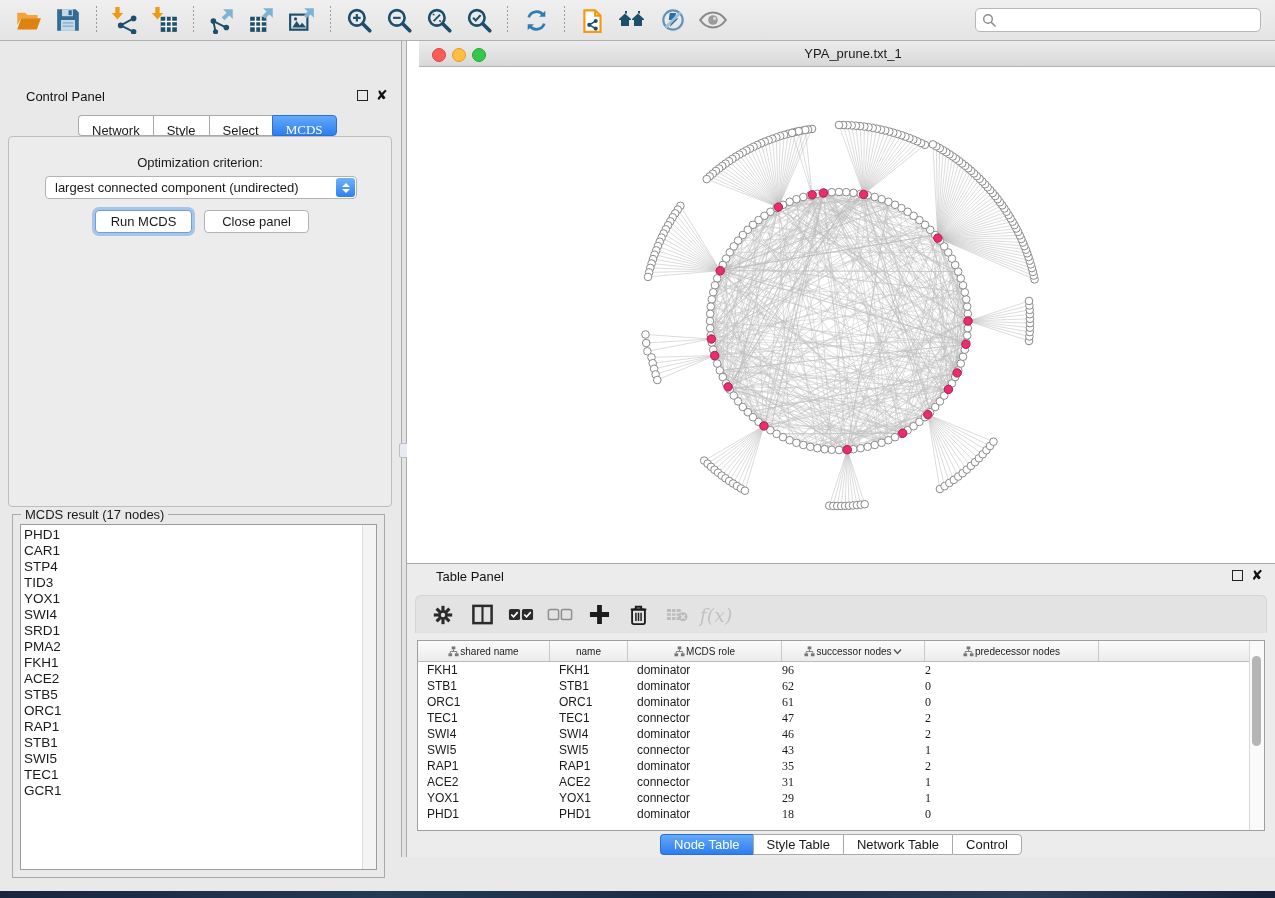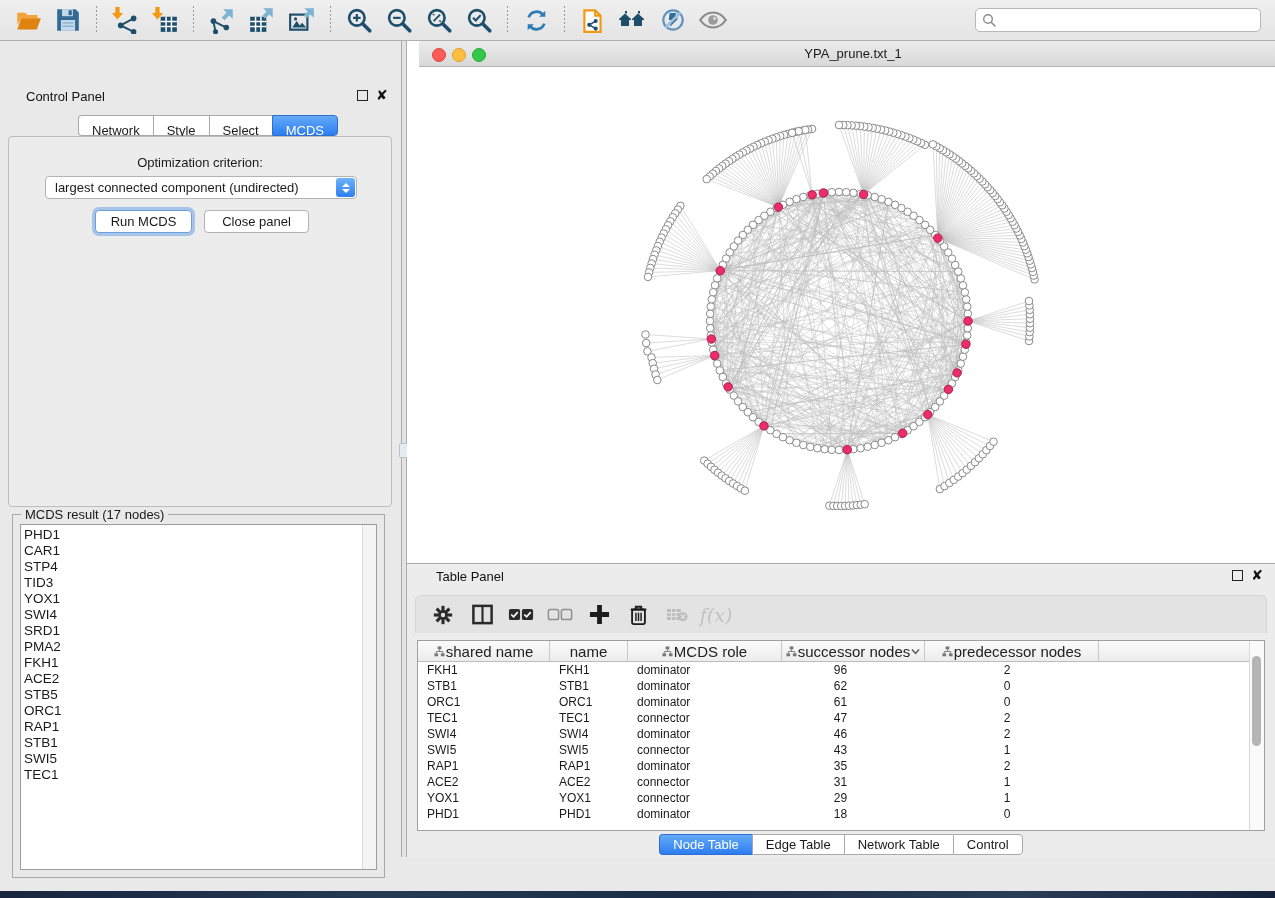--- a/index.html
+++ b/index.html
@@ -21,21 +21,21 @@
   #cp-title{position:absolute;left:10px;top:48px;}
   .panel-btns{position:absolute;top:49px;display:flex;gap:8px;align-items:center;}
   #cp-btns{left:357px;}
   .float-box{width:11px;height:11px;border:1.6px solid #222;box-sizing:border-box;cursor:pointer;}
   .close-x{font-size:14px;font-weight:bold;color:#111;cursor:pointer;line-height:11px;}
 
   #cp-tabs{position:absolute;left:78px;top:74px;display:flex;height:21px;}
   .cp-tab{font-size:13px;padding:12px 13px 3px;background:#fff;border:1px solid #a9a9a9;border-right:none;display:flex;align-items:center;cursor:pointer;}
   .cp-tab:first-child{border-radius:4px 0 0 4px;}
   .cp-tab:last-child{border-right:1px solid #a9a9a9;border-radius:0 4px 4px 0;}
-  .cp-tab.selected{background:linear-gradient(#64aaf7,#2d7df0);border-color:#2d6fd0;color:#fff;}
+  .cp-tab.selected{background:linear-gradient(#64aaf7,#2d7df0);border-color:#2d6fd0;color:#fff;font-family:Liberation Serif, serif;}
 
   #cp-card{position:absolute;left:8px;top:95px;width:384px;height:371px;background:#ececec;border:1px solid #bdbdbd;border-radius:4px;box-sizing:border-box;}
   #opt-label{position:absolute;left:0;top:18px;width:100%;text-align:center;font-size:13px;}
   #opt-select{position:absolute;left:36px;top:39px;width:312px;height:23px;background:#fff;border:1px solid #b3b3b3;border-radius:4px;box-sizing:border-box;display:flex;align-items:center;cursor:pointer;}
   #opt-select .sel-text{font-size:13px;padding-left:9px;white-space:nowrap;}
   .sel-cap{position:absolute;right:1px;top:1px;width:19px;height:19px;border-radius:3px;background:linear-gradient(#6db3fa,#2e7ef0);display:flex;flex-direction:column;align-items:center;justify-content:center;gap:2px;}
   .sel-cap .up{width:0;height:0;border-left:4px solid transparent;border-right:4px solid transparent;border-bottom:4px solid #fff;}
   .sel-cap .dn{width:0;height:0;border-left:4px solid transparent;border-right:4px solid transparent;border-top:4px solid #fff;}
   .cp-btn{position:absolute;top:73px;height:23px;background:#fff;border:1px solid #b3b3b3;border-radius:4px;font-size:13px;display:flex;align-items:center;justify-content:center;cursor:pointer;box-sizing:border-box;}
   #run-btn{left:86px;width:97px;border:1px solid #6f9fd8;box-shadow:0 0 0 3px rgba(112,165,230,.55);}
@@ -63,26 +63,26 @@
   #table-panel{position:absolute;left:407px;top:564px;width:868px;height:293px;background:#ececec;}
   #tp-title{position:absolute;left:13px;top:5px;}
   #tp-btns{right:12px;top:6px;position:absolute;display:flex;gap:8px;align-items:center;}
   #tp-toolbar{position:absolute;left:8px;top:31px;width:852px;height:38px;background:#e3e3e3;border:1px solid #d5d5d5;border-bottom:none;border-radius:6px 6px 0 0;box-sizing:border-box;display:flex;align-items:center;padding-left:14px;}
   .tp-icon{width:26px;height:26px;display:flex;align-items:center;justify-content:center;margin-right:13px;cursor:pointer;}
   .tp-icon.disabled{opacity:.45;cursor:default;}
   #fx-icon{font-family:"DejaVu Serif","Liberation Serif",serif;font-style:italic;font-size:19px;color:#9a9a9a;}
 
   #node-table{position:absolute;left:10px;top:76px;width:848px;height:191px;background:#fff;border:1px solid #9f9f9f;box-sizing:border-box;overflow:hidden;}
   #nt-header{display:flex;height:21px;background:linear-gradient(#fbfbfb,#ececec);border-bottom:1px solid #bdbdbd;box-sizing:border-box;}
-  .th{display:flex;align-items:center;justify-content:center;gap:1px;font-size:15px;color:#222;border-right:1px solid #c9c9c9;box-sizing:border-box;cursor:pointer;}
+  .th{display:flex;align-items:center;justify-content:center;gap:1px;font-size:10px;color:#222;border-right:1px solid #c9c9c9;box-sizing:border-box;cursor:pointer;}
   .c0{width:132px;}.c1{width:78px;}.c2{width:154px;}.c3{width:143px;}.c4{width:174px;}.cfill{flex:1;border-right:none;}
   .tr{display:flex;height:16px;align-items:center;cursor:default;}
   .td{font-size:12px;box-sizing:border-box;white-space:nowrap;overflow:hidden;}
   .td.t{padding-left:9px;text-align:left;}
-  .td.n{text-align:center;}
+  .td.n{text-align:left;font-family:Liberation Serif, serif;}
   .td.c3n{padding-right:26px;}
   .td.c4n{padding-right:10px;}
   #nt-vscroll{position:absolute;right:0;top:0;bottom:0;width:14px;background:#fafafa;border-left:1px solid #d8d8d8;}
   #nt-thumb{position:absolute;left:2px;top:15px;width:9px;height:90px;background:#b5b5b5;border-radius:5px;cursor:pointer;}
 
   #tp-tabs{position:absolute;left:0;top:270px;width:100%;display:flex;justify-content:center;height:21px;}
   .tp-tab{font-size:13px;padding:2px 13px 3px;background:#fff;border:1px solid #a9a9a9;border-right:none;display:flex;align-items:center;cursor:pointer;}
   .tp-tab:first-child{border-radius:4px 0 0 4px;}
   .tp-tab:last-child{border-right:1px solid #a9a9a9;border-radius:0 4px 4px 0;}
   .tp-tab.selected{background:linear-gradient(#64aaf7,#2d7df0);border-color:#2d6fd0;color:#fff;}
@@ -282,20 +282,21 @@
             <div class="mcds-item">SRD1</div>
             <div class="mcds-item">PMA2</div>
             <div class="mcds-item">FKH1</div>
             <div class="mcds-item">ACE2</div>
             <div class="mcds-item">STB5</div>
             <div class="mcds-item">ORC1</div>
             <div class="mcds-item">RAP1</div>
             <div class="mcds-item">STB1</div>
             <div class="mcds-item">SWI5</div>
             <div class="mcds-item">TEC1</div>
+            <div class="mcds-item">GCR1</div>
           </div>
         <div id="mcds-scroll"></div>
       </div>
     </div>
   </div>
   <div id="cp-splitter">
       <span class="grip"></span>
     </div>
 
   <div id="network-window">
@@ -1416,21 +1417,21 @@
             <div class="td c4 n c4n">0</div>
           </div>
         </div>
       <div id="nt-vscroll">
           <div id="nt-thumb"></div>
         </div>
     </div>
 
     <div id="tp-tabs">
       <div class="tp-tab selected">Node Table</div>
-      <div class="tp-tab">Edge Table</div>
+      <div class="tp-tab">Style Table</div>
       <div class="tp-tab">Network Table</div>
       <div class="tp-tab">Control</div>
     </div>
   </div>
 
   <div id="statusbar">
     <div id="list-btn">
       <svg width="14" height="12" viewBox="0 0 14 12">
           <g fill="#2b2b2b">
             <rect x="0" y="0" width="2.4" height="2.2"></rect>

